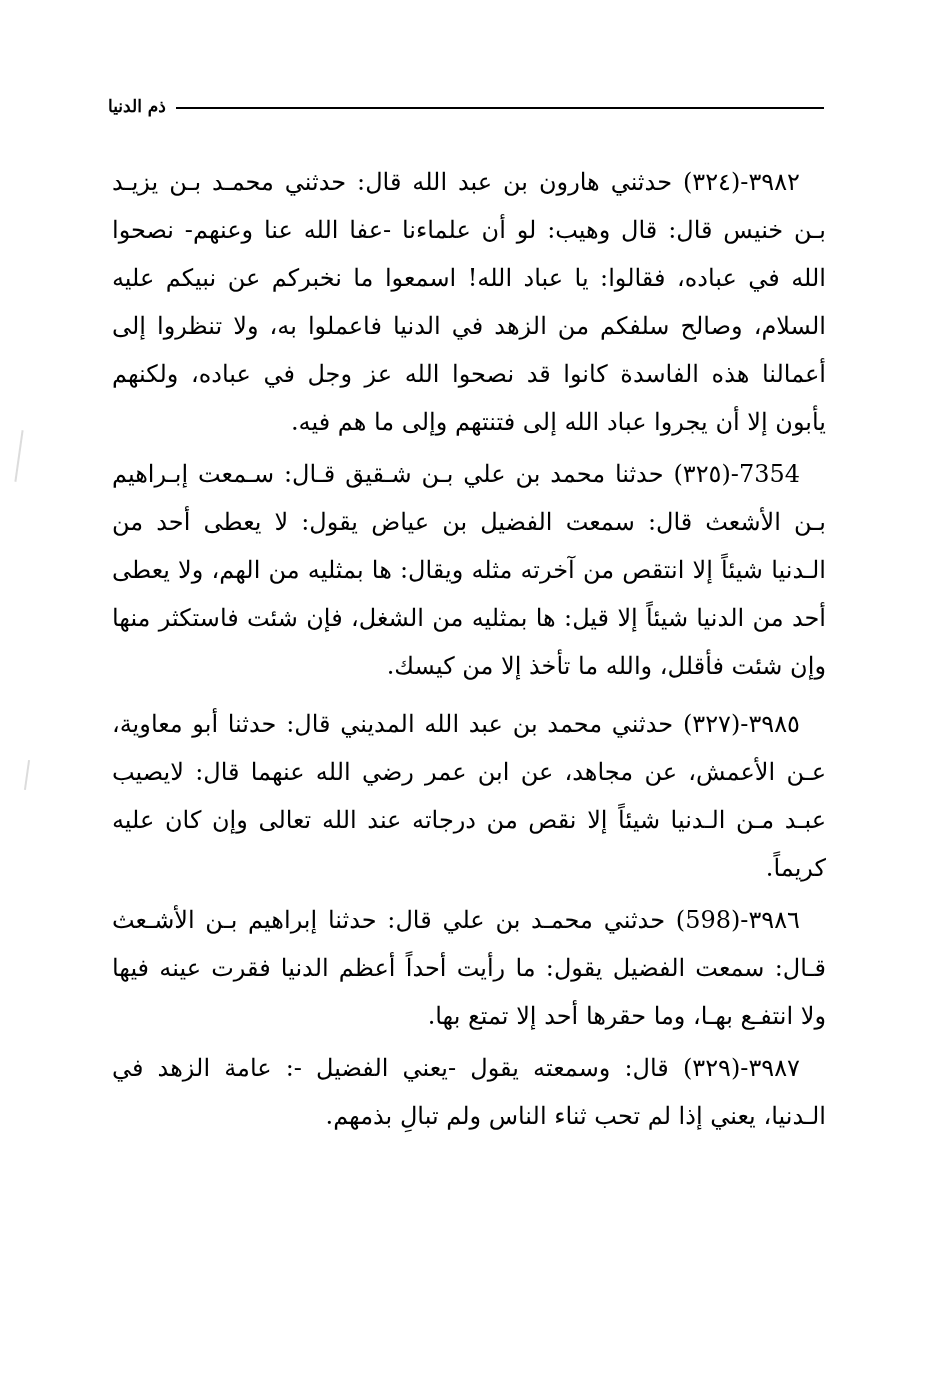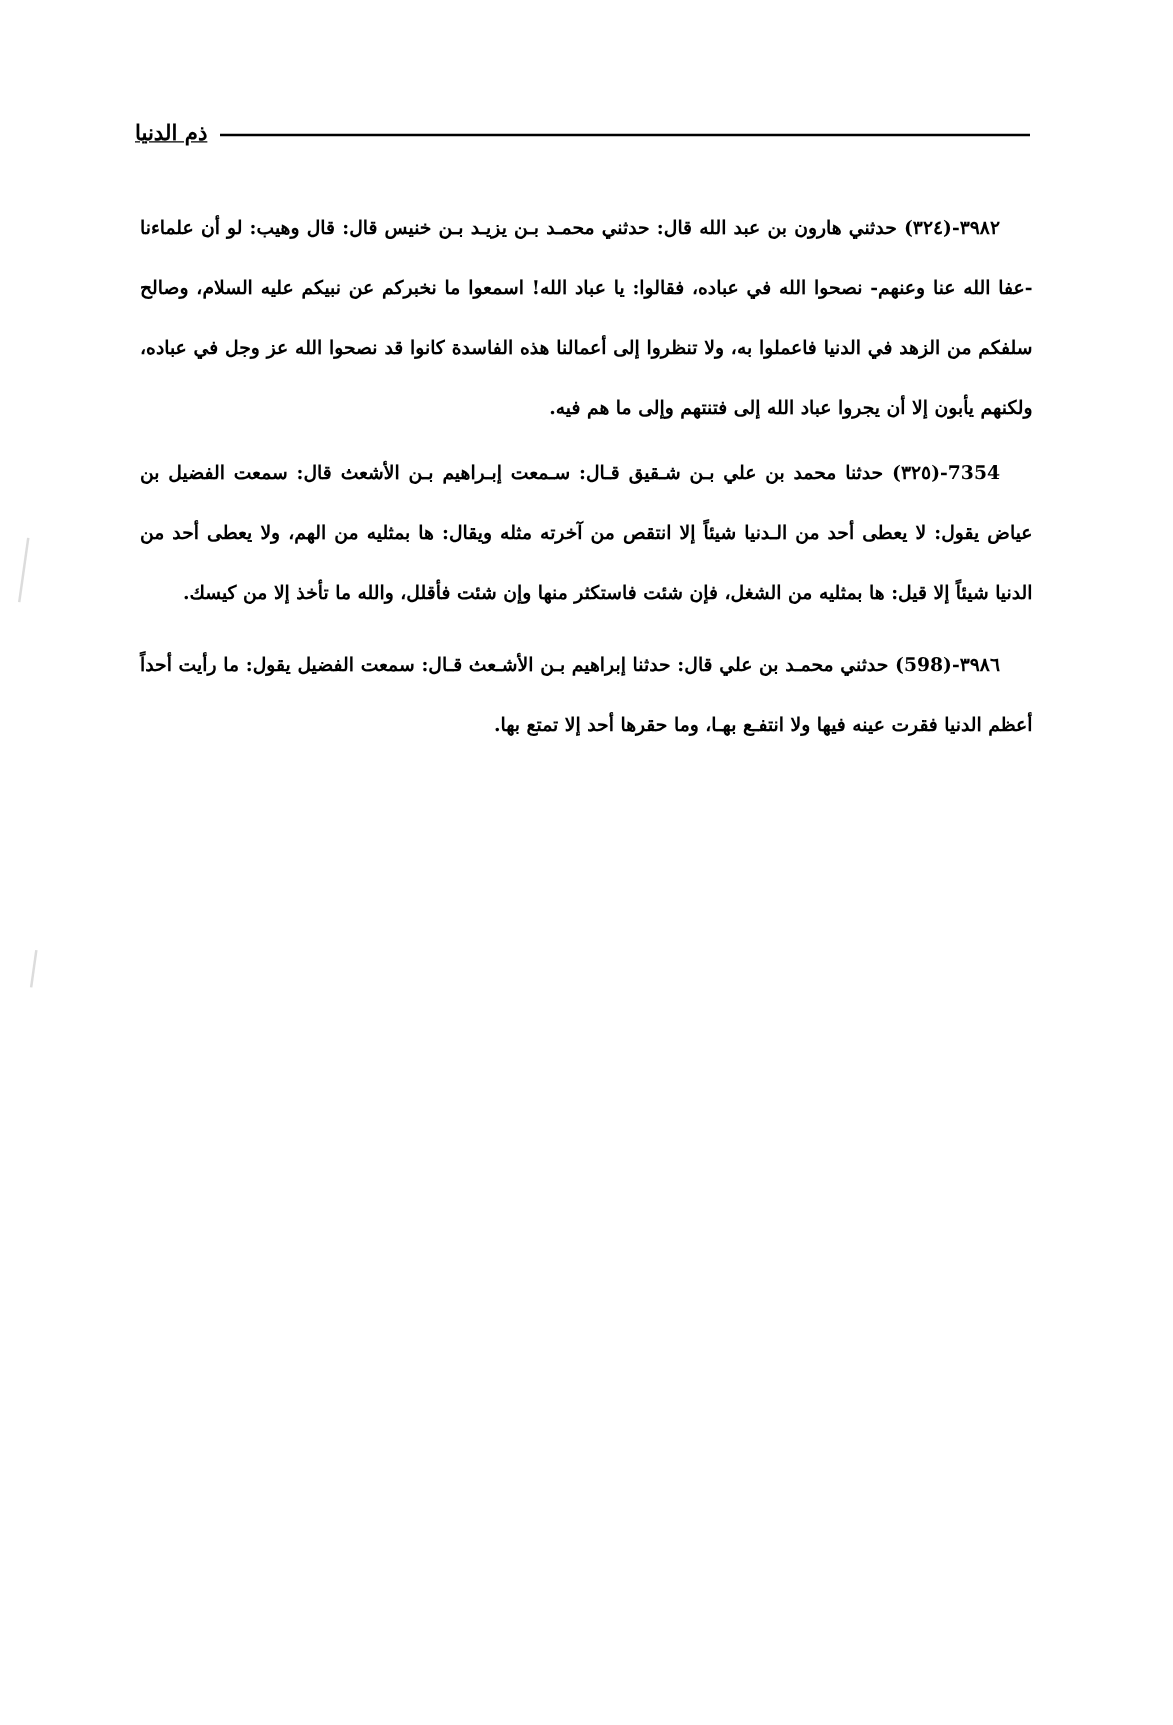--- a/index.html
+++ b/index.html
@@ -40,21 +40,20 @@
     margin: 0 6px 0 10px;
     position: relative;
     top: 1px;
   }
   .header-title {
     font-size: 17px;
     font-weight: bold;
     white-space: nowrap;
     letter-spacing: 0;
     padding-bottom: 2px;
-    text-decoration: underline;
   }
   .page-number-badge {
     width: 124px;
     height: 46px;
     border: 2.4px solid #000;
     border-radius: 50% / 50%;
     display: flex;
     align-items: center;
     justify-content: center;
     font-size: 20px;
@@ -66,26 +65,25 @@
   
   .body {
     position: absolute;
     top: 158px;
     right: 112px;
     left: 112px;
     text-align: justify;
     text-justify: inter-word;
   }
   .para {
-    font-size: 15px;
+    font-size: 24px;
     line-height: 48px;
     margin: 0 0 4px 0;
     text-align: justify;
     text-indent: 0;
-    font-weight: bold;
   }
   .para.indent {
     text-indent: 26px;
   }
   .para .num {
     white-space: nowrap;
   }
   .spacer-sm { height: 6px; }
 
   
@@ -116,20 +114,26 @@
       <span class="num">٣٩٨٢-(٣٢٤)</span><span> حدثني هارون بن عبد الله قال: حدثني محمـد بـن يزيـد بـن خنيس قال: قال وهيب: لو أن علماءنا -عفا الله عنا وعنهم- نصحوا الله في عباده، فقالوا: يا عباد الله! اسمعوا ما نخبركم عن نبيكم عليه السلام، وصالح سلفكم من الزهد في الدنيا فاعملوا به، ولا تنظروا إلى أعمالنا هذه الفاسدة كانوا قد نصحوا الله عز وجل في عباده، ولكنهم يأبون إلا أن يجروا عباد الله إلى فتنتهم وإلى ما هم فيه.</span>
     </p>
 
     <p class="para indent">
       <span class="num">7354-(٣٢٥)</span><span> حدثنا محمد بن علي بـن شـقيق قـال: سـمعت إبـراهيم بـن الأشعث قال: سمعت الفضيل بن عياض يقول: لا يعطى أحد من الـدنيا شيئاً إلا انتقص من آخرته مثله ويقال: ها بمثليه من الهم، ولا يعطى أحد من الدنيا شيئاً إلا قيل: ها بمثليه من الشغل، فإن شئت فاستكثر منها وإن شئت فأقلل، والله ما تأخذ إلا من كيسك.</span>
     </p>
 
     <div class="spacer-sm"></div>
 
 
+    <p class="para indent">
+      <span class="num">٣٩٨٥-(٣٢٧)</span><span> حدثني محمد بن عبد الله المديني قال: حدثنا أبو معاوية، عـن الأعمش، عن مجاهد، عن ابن عمر رضي الله عنهما قال: لايصيب عبـد مـن الـدنيا شيئاً إلا نقص من درجاته عند الله تعالى وإن كان عليه كريماً.</span>
+    </p>
 
     <p class="para indent">
       <span class="num">٣٩٨٦-(598)</span><span> حدثني محمـد بن علي قال: حدثنا إبراهيم بـن الأشـعث قـال: سمعت الفضيل يقول: ما رأيت أحداً أعظم الدنيا فقرت عينه فيها ولا انتفـع بهـا، وما حقرها أحد إلا تمتع بها.</span>
     </p>
 
+    <p class="para indent">
+      <span class="num">٣٩٨٧-(٣٢٩)</span><span> قال: وسمعته يقول -يعني الفضيل -: عامة الزهد في الـدنيا، يعني إذا لم تحب ثناء الناس ولم تبالِ بذمهم.</span>
+    </p>
 
   </div>
 </div>
 
 </body></html>

